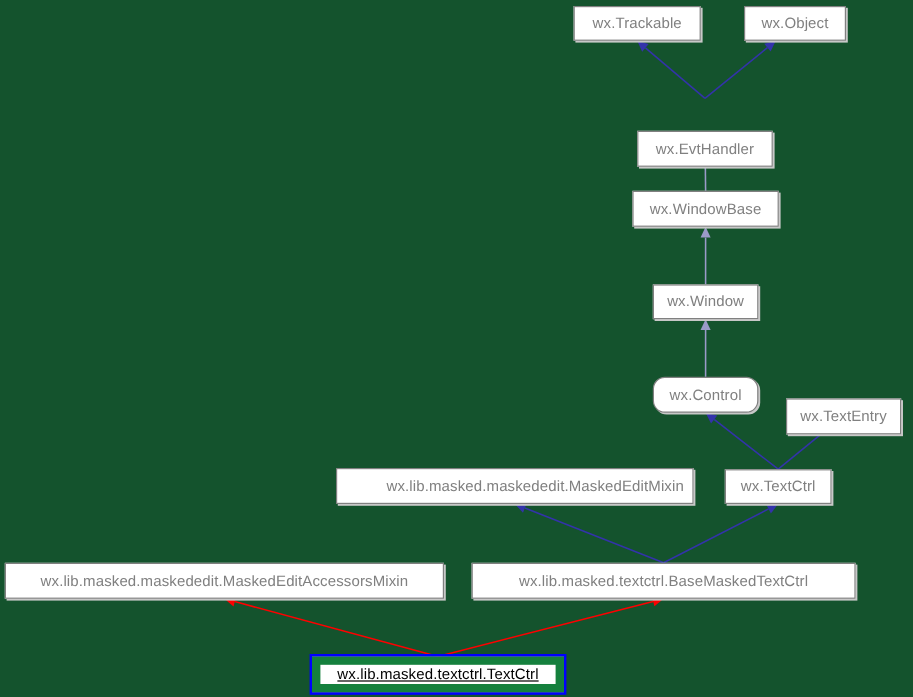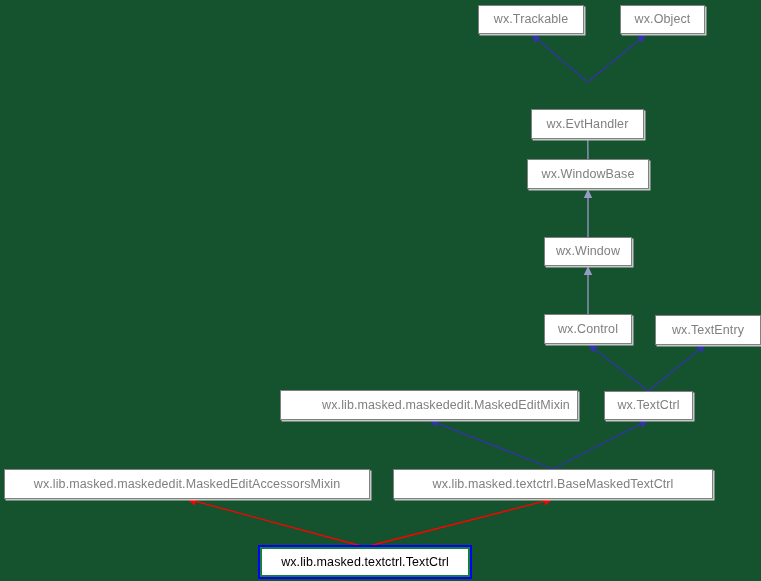--- a/index.html
+++ b/index.html
@@ -34,26 +34,27 @@
     line-height: 1;
     display: flex;
     align-items: center;
     justify-content: center;
     white-space: nowrap;
     letter-spacing: 0.1px;
     box-shadow: 1.5px 1.5px 0 0 #c8c8c8;
     z-index: 2;
   }
   .node.highlight {
-    border: 2px solid #15803d;
+    border: 7px solid #15803d;
     outline: 2px solid #0000ff;
     outline-offset: 0px;
     color: #000000;
     box-shadow: none;
     font-size: 12.5px;
+    text-decoration: underline;
   }
 </style>
 </head>
 <body>
 
 <div id="diagram">
   <svg id="arrow-layer" viewBox="0 0 761 581" width="761" height="581" xmlns="http://www.w3.org/2000/svg">
       <line x1="587.5" y1="82" x2="537.8589512788025" y2="39.82707365278789" stroke="#3333aa" stroke-width="1.3"></line>
       <polygon points="531,34 540.5782523167701,36.626229722680094 535.1396502408348,43.02791758289568" fill="#3333aa"></polygon>
       <line x1="587.5" y1="82" x2="639.5185948917081" y2="39.67978720674598" stroke="#3333aa" stroke-width="1.3"></line>
@@ -85,24 +86,24 @@
     </div>
     <div class="node" style="left: 531px; top: 82px; width: 113px; height: 30px; margin-top: 27px;">
       <span>wx.EvtHandler</span>
     </div>
     <div class="node" style="left: 544px; top: 237px; width: 88px; height: 29px;">
       <span>wx.Window</span>
     </div>
     <div class="node" style="left: 527px; top: 159px; width: 122px; height: 30px;">
       <span>wx.WindowBase</span>
     </div>
-    <div class="node" style="left: 544px; top: 314px; width: 88px; height: 30px;">
+    <div class="node" style="left: 544px; top: 314px; width: 88px; height: 30px; border-radius: 10px;">
       <span>wx.Control</span>
     </div>
-    <div class="node" style="left: 655px; top: 315px; width: 106px; height: 30px;">
+    <div class="node" style="left: 655px; top: 332px; width: 96px; height: 30px;">
       <span>wx.TextEntry</span>
     </div>
     <div class="node" style="left: 280px; top: 390px; width: 298px; height: 30px; padding-left: 34px;">
       <span>wx.lib.masked.maskededit.MaskedEditMixin</span>
     </div>
     <div class="node" style="left: 4px; top: 469px; width: 366px; height: 30px;">
       <span>wx.lib.masked.maskededit.MaskedEditAccessorsMixin</span>
     </div>
     <div class="node" style="left: 604px; top: 391px; width: 89px; height: 29px;">
       <span>wx.TextCtrl</span>

